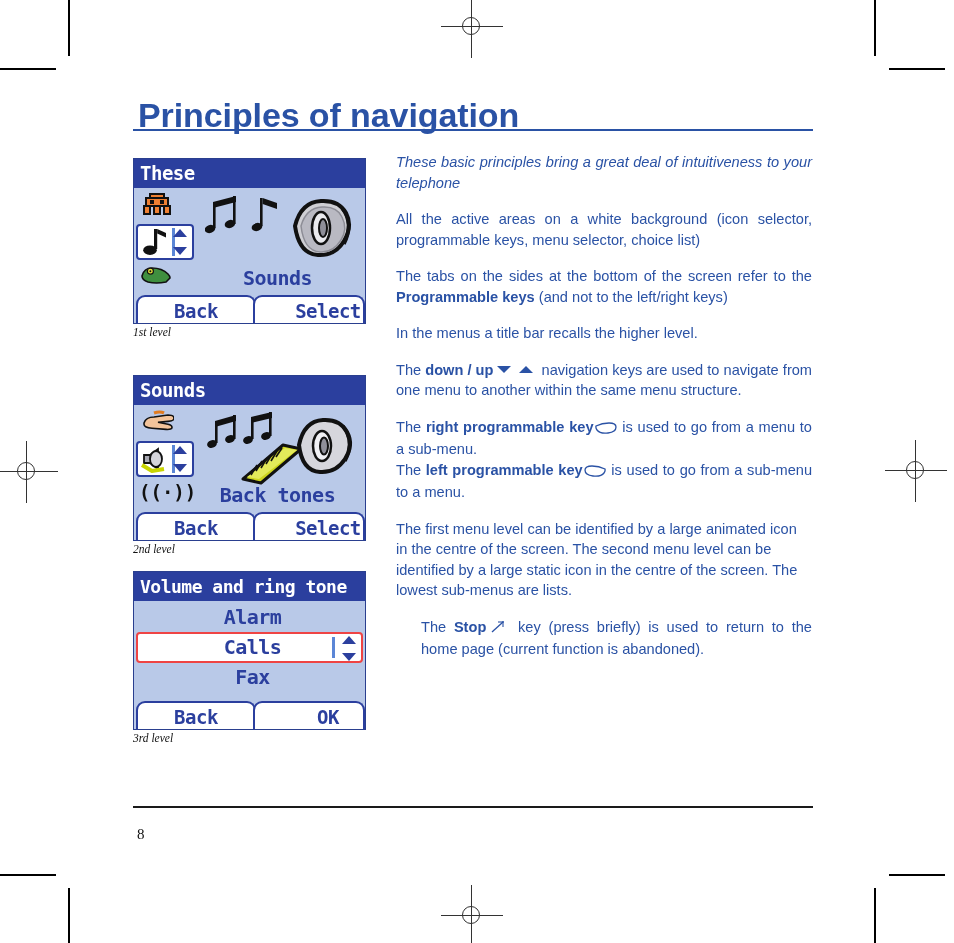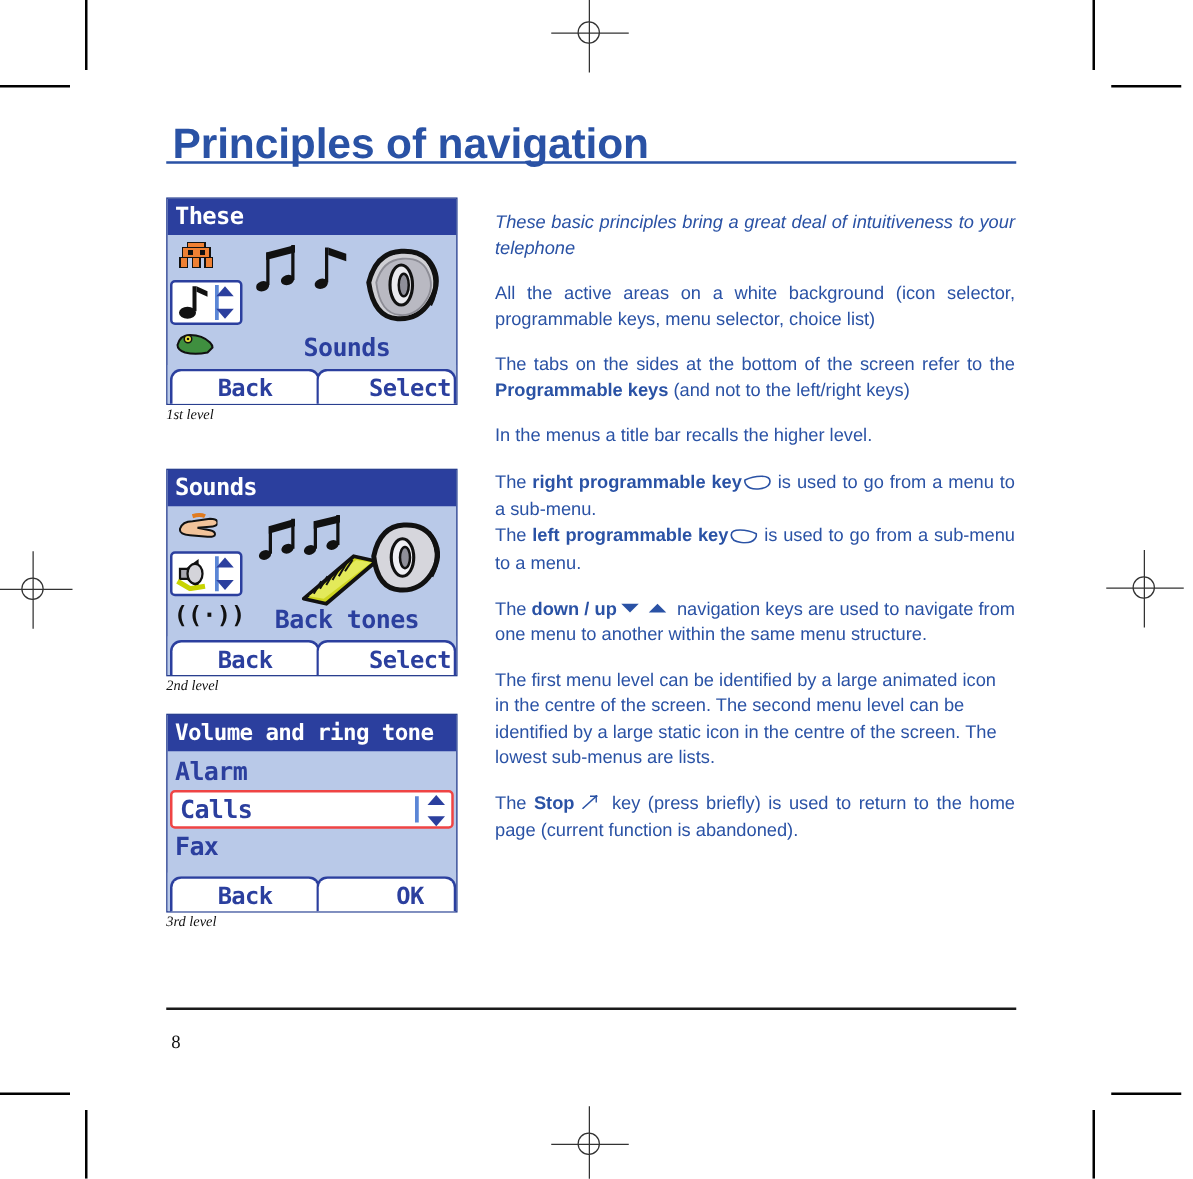--- a/index.html
+++ b/index.html
@@ -26,23 +26,23 @@
   .rule-bottom{position:absolute;left:133px;top:806px;width:680px;height:2px;background:#1a1a1a;}
   .page-num{position:absolute;left:137px;top:826px;font-size:15px;color:#111;font-family:"Liberation Serif",serif;}
 
   
   .col-text{
     position:absolute;left:396px;top:152px;width:416px;
     color:#2a52a5;font-size:14.6px;line-height:20.5px;
     font-family:"Liberation Sans", sans-serif;
   }
   .col-text p{margin:0 0 16px 0;text-align:justify;}
-  .col-text p.last{margin-bottom:0;}
+  .col-text p.last{margin-bottom:0;margin-left:25px;}
   .col-text b{font-weight:bold;}
-  .col-text .it{font-style:italic;margin-top:16px;}
+  .col-text .it{font-style:italic;}
   .nowrapline{text-align:left;}
 
   
   .keyglyph{display:inline-block;vertical-align:-2px;margin:0 1px;}
   .arrow-dn,.arrow-up{display:inline-block;width:0;height:0;margin:0 4px;vertical-align:2px;}
   .arrow-dn{border-left:7px solid transparent;border-right:7px solid transparent;border-top:7px solid #2a52a5;}
   .arrow-up{border-left:7px solid transparent;border-right:7px solid transparent;border-bottom:7px solid #2a52a5;}
 
   
   .shot{position:absolute;width:233px;}
@@ -88,20 +88,21 @@
   .tab.right{left:119px;width:112px;padding-left:38px;}
   .caption{
     margin-top:2px;font-size:11.5px;font-style:italic;color:#111;
     font-family:"Liberation Serif", serif;
   }
   
   .listrow{
     height:29px;line-height:29px;padding-left:6px;color:#2b3f9e;
     font-size:20px;font-weight:bold;letter-spacing:-0.5px;white-space:nowrap;
     font-family:"DejaVu Sans Mono", monospace;
+    text-align:center;
   }
   .listrow.sel{
     background:#ffffff;border:2px solid #ef4444;border-radius:4px;
     box-sizing:border-box;height:31px;line-height:27px;margin:0 2px;position:relative;
   }
   .listrow.sel .divider{position:absolute;right:26px;top:3px;bottom:3px;width:3px;background:#5b86d6;}
   .listrow.sel .spin{right:3px;top:2px;height:25px;}
 </style>
 </head>
 <body>
@@ -317,31 +318,31 @@
 
     <p class="it">These basic principles bring a great deal of intuitiveness to your telephone</p>
 
     <p>All the active areas on a white background (icon selector, programmable keys, menu selector, choice list)</p>
 
 
     <p><span>The tabs on the sides at the bottom of the screen refer to the </span><b>Programmable keys</b><span> (and not to the left/right keys)</span></p>
 
     <p>In the menus a title bar recalls the higher level.</p>
 
+    <p><span>The </span><b>down / up</b><span class="arrow-dn"></span><span class="arrow-up"></span><span> navigation keys are used to navigate from one menu to another within the same menu structure.</span></p>
+
     <p>
       <span>The </span><b>right programmable key</b><span class="keyglyph"><svg width="22" height="12" viewBox="0 0 22 12">
             <path d="M1 4 q6-3 13-3 q7 0 7 4 q0 5-8 6 q-8 1-11-3 q-1.5-2-1-4z" fill="none" stroke="#2a52a5" stroke-width="1.3"></path>
           </svg></span><span> is used to go from a menu to a sub-menu.</span><br>
       <span>The </span><b>left programmable key</b><span class="keyglyph"><svg width="22" height="12" viewBox="0 0 22 12">
             <path d="M21 4 q-6-3-13-3 q-7 0-7 4 q0 5 8 6 q8 1 11-3 q1.5-2 1-4z" fill="none" stroke="#2a52a5" stroke-width="1.3"></path>
           </svg></span><span> is used to go from a sub-menu to a menu.</span>
     </p>
 
-    <p><span>The </span><b>down / up</b><span class="arrow-dn"></span><span class="arrow-up"></span><span> navigation keys are used to navigate from one menu to another within the same menu structure.</span></p>
-
     <p style="text-align:left;">
       <span>The first menu level can be identified by a large animated icon in the centre of the screen.</span>
       <span>The second menu level can be identified by a large static icon in the centre of the screen.</span>
       <span>The lowest sub-menus are lists.</span>
     </p>
 
     <p class="last"><span>The </span><b>Stop</b><span class="keyglyph" style="margin:0 4px;"><svg width="16" height="14" viewBox="0 0 16 14">
             <line x1="2" y1="12" x2="13" y2="2" stroke="#2a52a5" stroke-width="1.3"></line>
             <line x1="8" y1="2" x2="14" y2="2" stroke="#2a52a5" stroke-width="1.1"></line>
             <line x1="13" y1="1" x2="13" y2="7" stroke="#2a52a5" stroke-width="1.1"></line>

